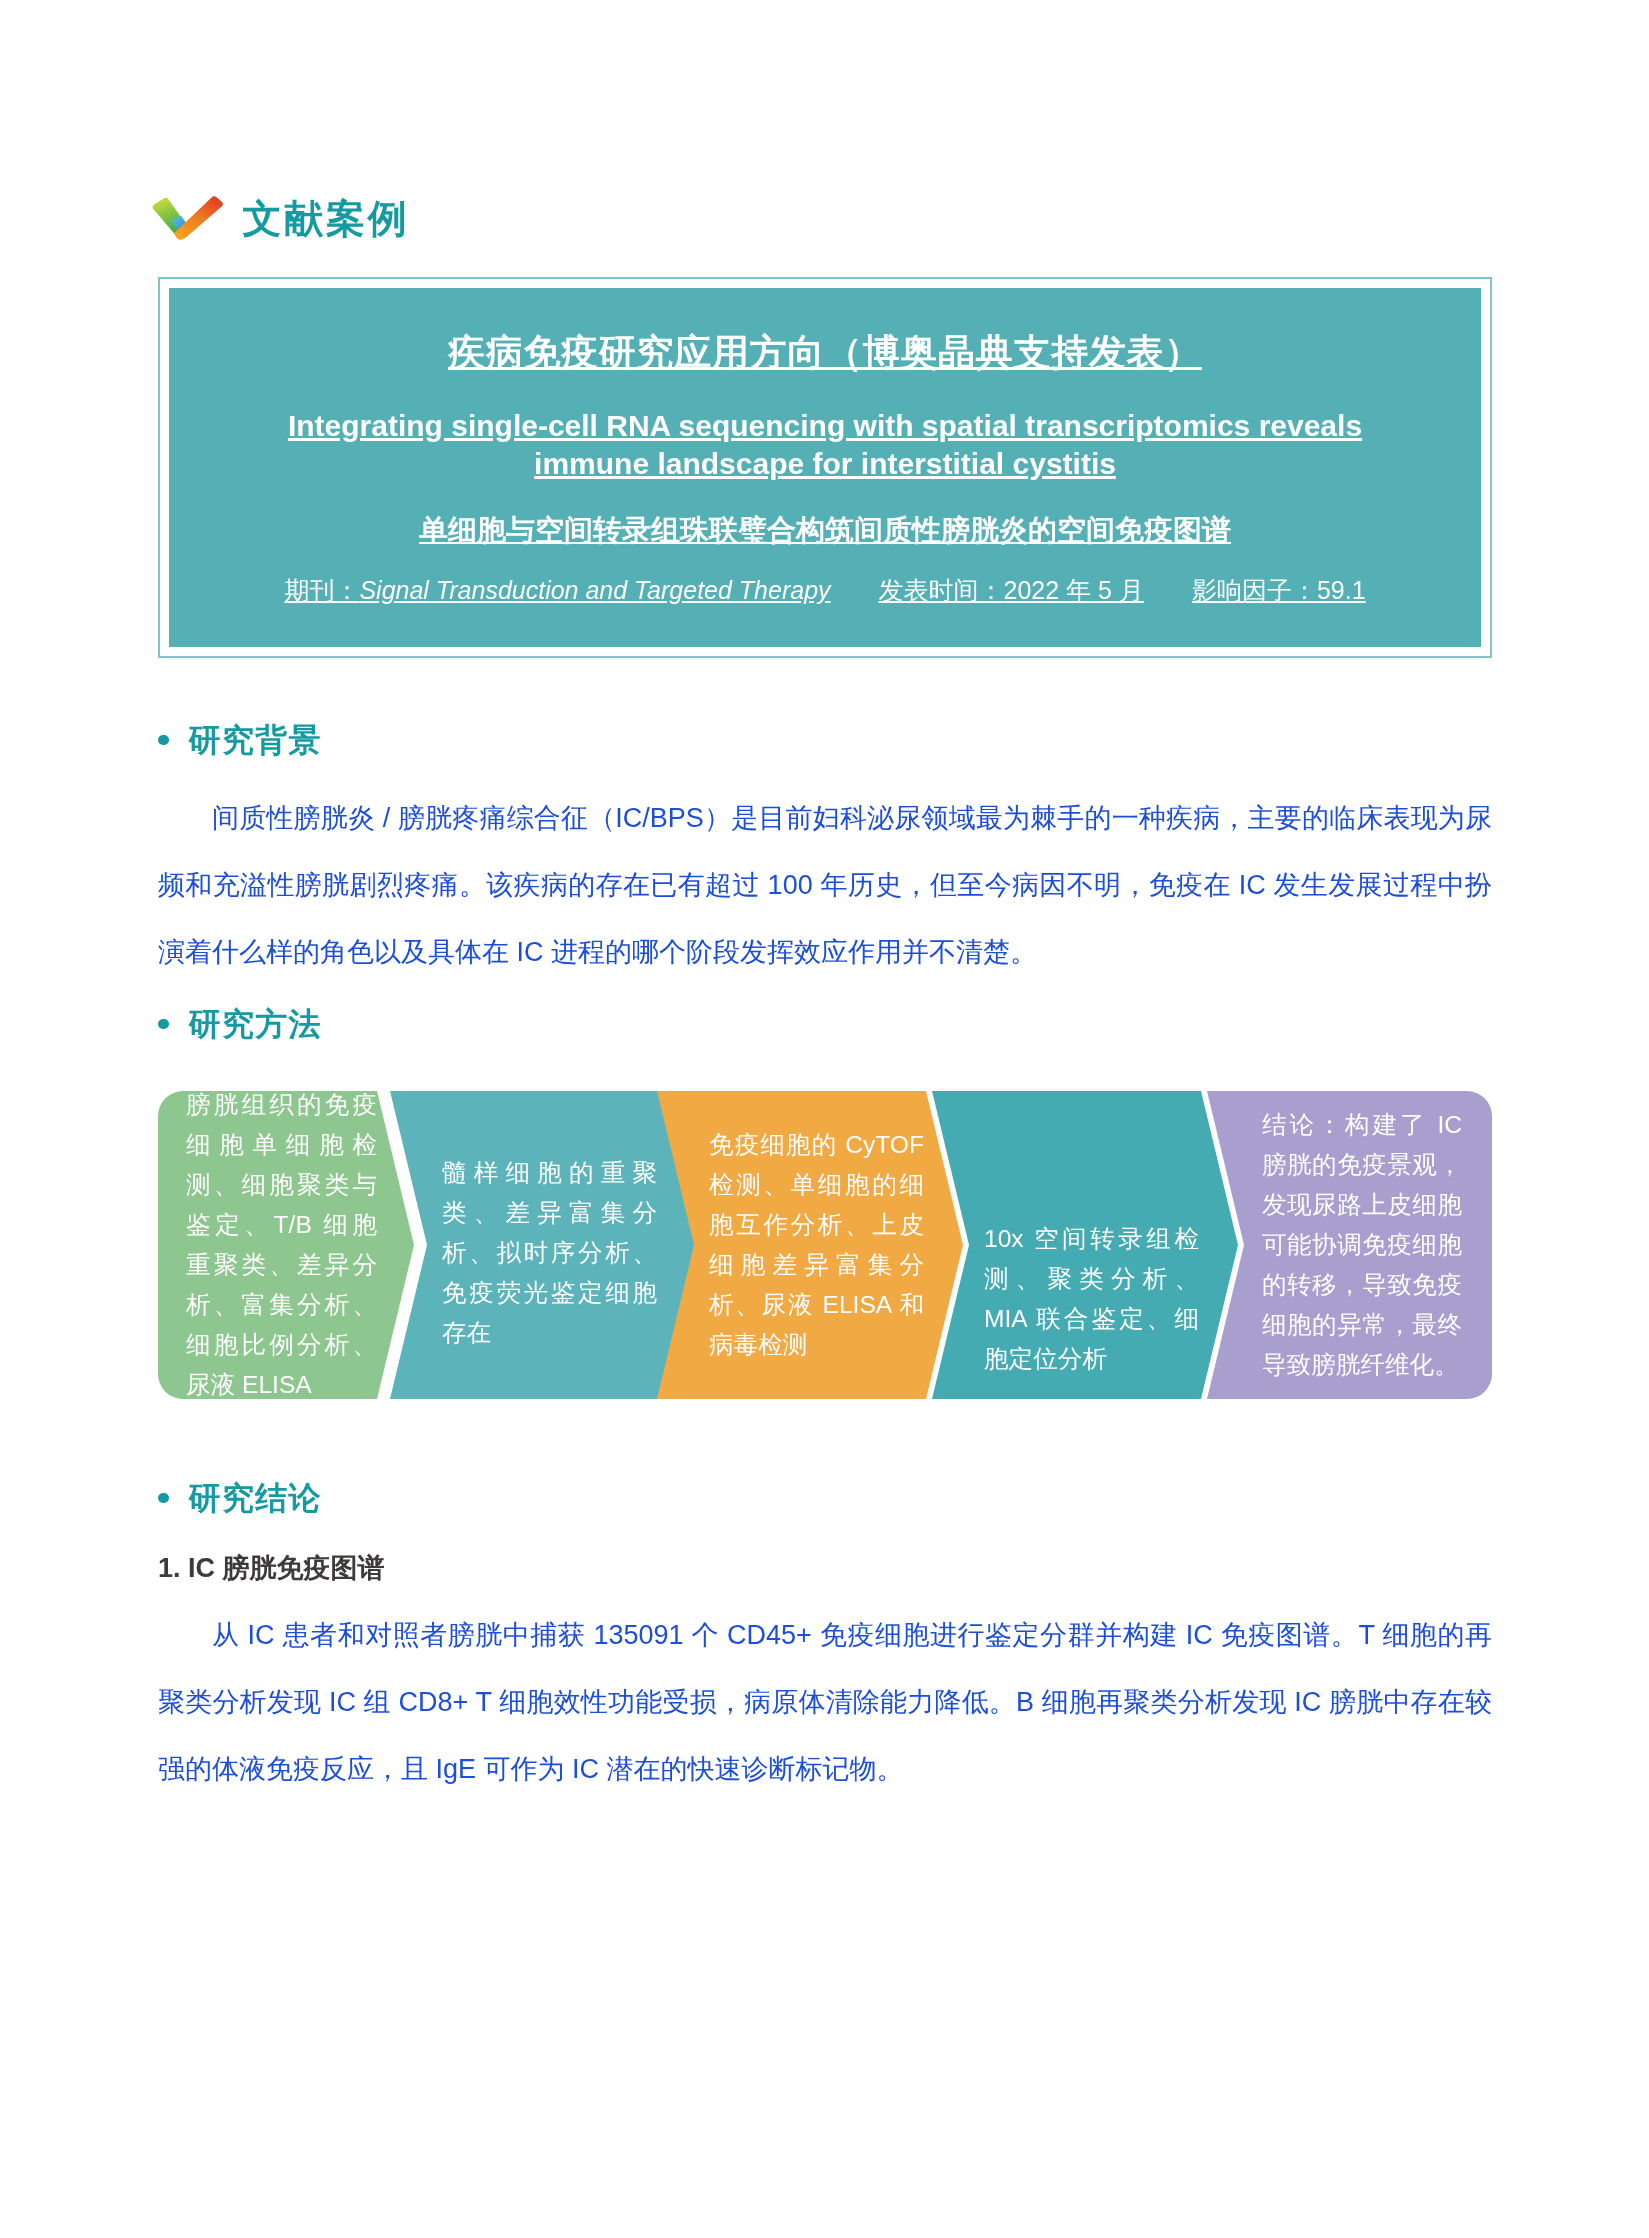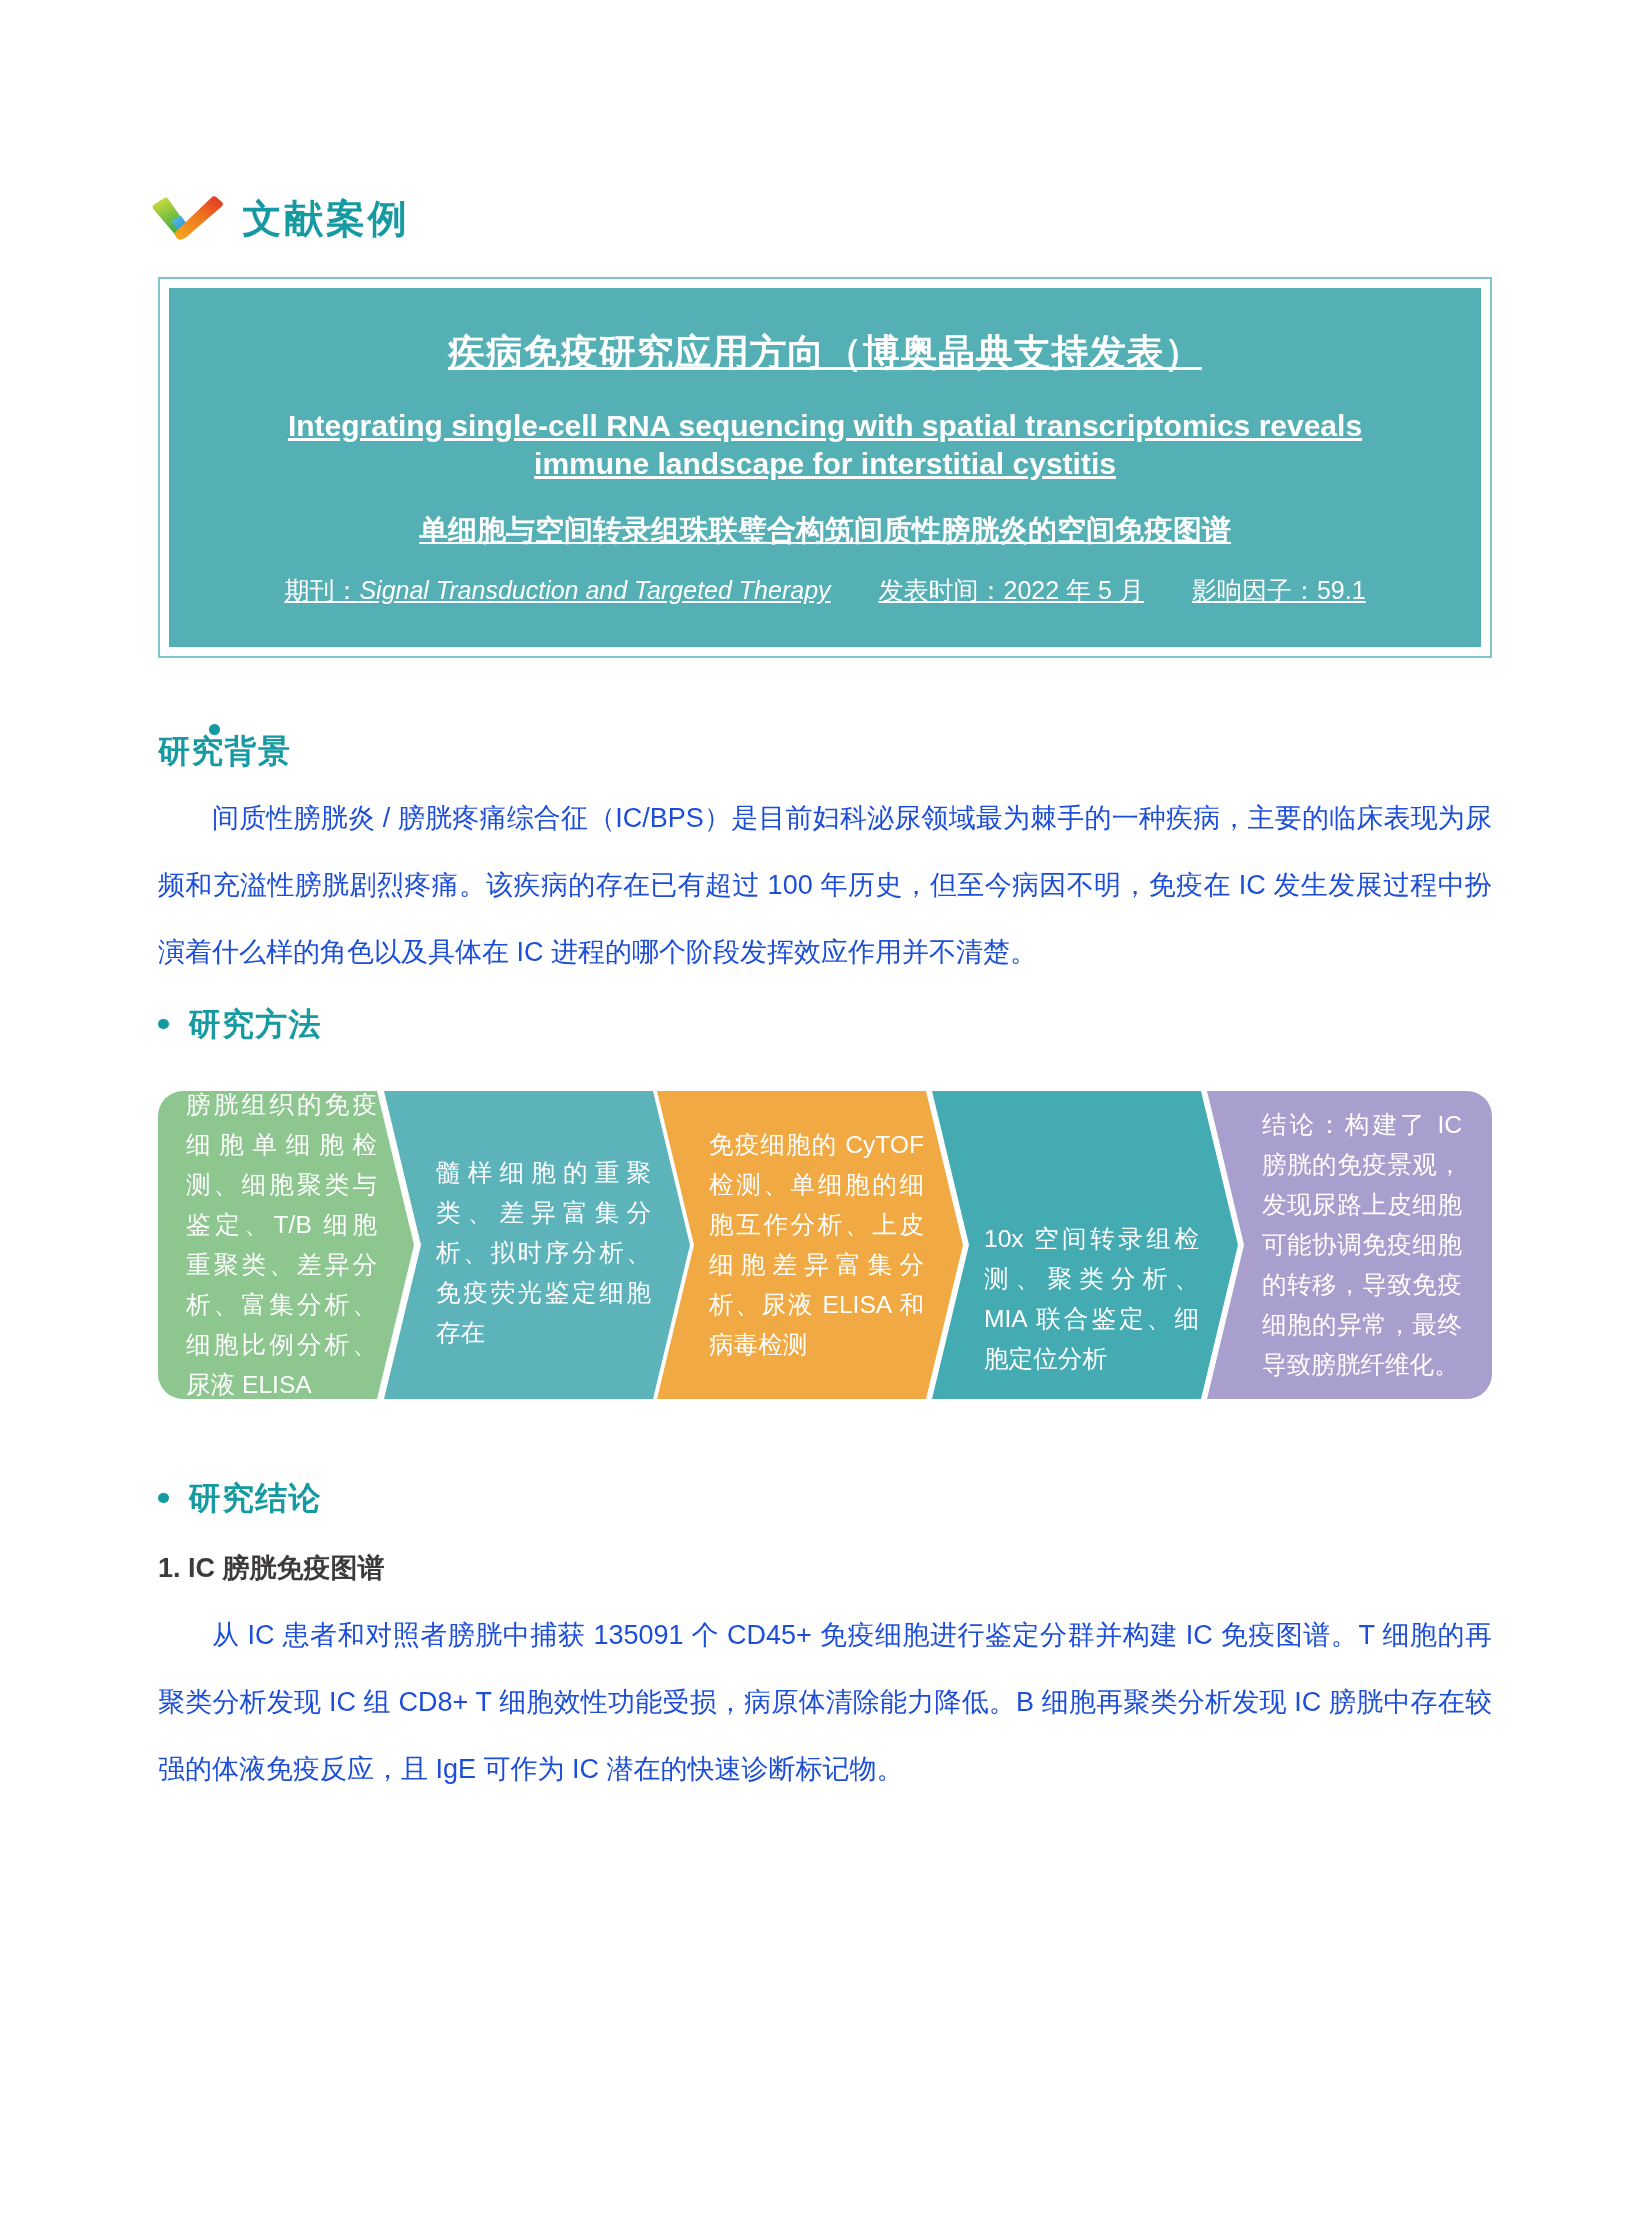--- a/index.html
+++ b/index.html
@@ -18,38 +18,38 @@
   .banner-title-en{margin-top:29px;font-size:30px;font-weight:700;line-height:1.28;max-width:1184px;}
   .banner-subtitle{margin-top:28px;font-size:29px;font-weight:700;}
   .banner-meta{margin-top:23px;font-size:25px;display:flex;align-items:baseline;}
   .banner-meta .journal-name{font-style:italic;}
   .banner-meta .meta-gap{margin-left:48px;}
 
   
   .section-heading{position:absolute;left:158px;display:flex;align-items:center;}
   .section-heading .dot{width:10.6px;height:10.6px;border-radius:50%;background:#169aa2;margin-right:20px;flex:0 0 auto;}
   .section-heading .heading-text{font-size:32px;font-weight:700;color:#169aa2;letter-spacing:1.3px;line-height:1;}
-  .heading-background{top:724px;flex-direction:column;}
+  .heading-background{top:724px;}
   .heading-methods{top:1008px;}
   .heading-conclusion{top:1482px;}
 
   
   .body-paragraph{position:absolute;left:158px;width:1334px;font-size:27px;line-height:67px;color:#1d4ed8;text-align:justify;text-indent:2em;margin:0;}
   .para-background{top:785px;}
   .para-conclusion{top:1602px;}
   .sub-heading{position:absolute;left:158px;top:1550px;font-size:27px;font-weight:700;color:#3e3a39;margin:0;}
 
   
   .methods-row{position:absolute;left:158px;top:1091px;width:1334px;height:308px;}
   .step{position:absolute;top:0;height:308px;display:flex;align-items:center;color:#ffffff;font-size:24.6px;line-height:40px;box-sizing:border-box;}
   .step p{margin:0;text-align:justify;}
   .step-1{left:0;width:256px;background:#8dc68f;border-radius:25px 0 0 25px;
           clip-path:polygon(0 0,219px 0,256px 50%,219px 100%,0 100%);
           padding:20px 37px 20px 28px;}
-  .step-2{left:226px;width:306px;background:#5cb3ba;
+  .step-2{left:232px;width:306px;background:#5cb3ba;
           clip-path:polygon(0 0,269px 0,306px 50%,269px 100%,0 100%,37px 50%);
           padding:20px 39px 4px 52px;}
   .step-3{left:499px;width:306px;background:#f1a943;
           clip-path:polygon(0 0,269px 0,306px 50%,269px 100%,0 100%,37px 50%);
           padding:20px 39px 20px 52px;}
   .step-4{left:774px;width:306px;background:#44abb3;
           clip-path:polygon(0 0,269px 0,306px 50%,269px 100%,0 100%,37px 50%);
           padding:20px 39px 20px 52px;align-items:flex-end;}
   .step-5{left:1049px;width:285px;background:#a89fce;border-radius:0 25px 25px 0;
           clip-path:polygon(37px 50%,0 0,100% 0,100% 100%,0 100%);

